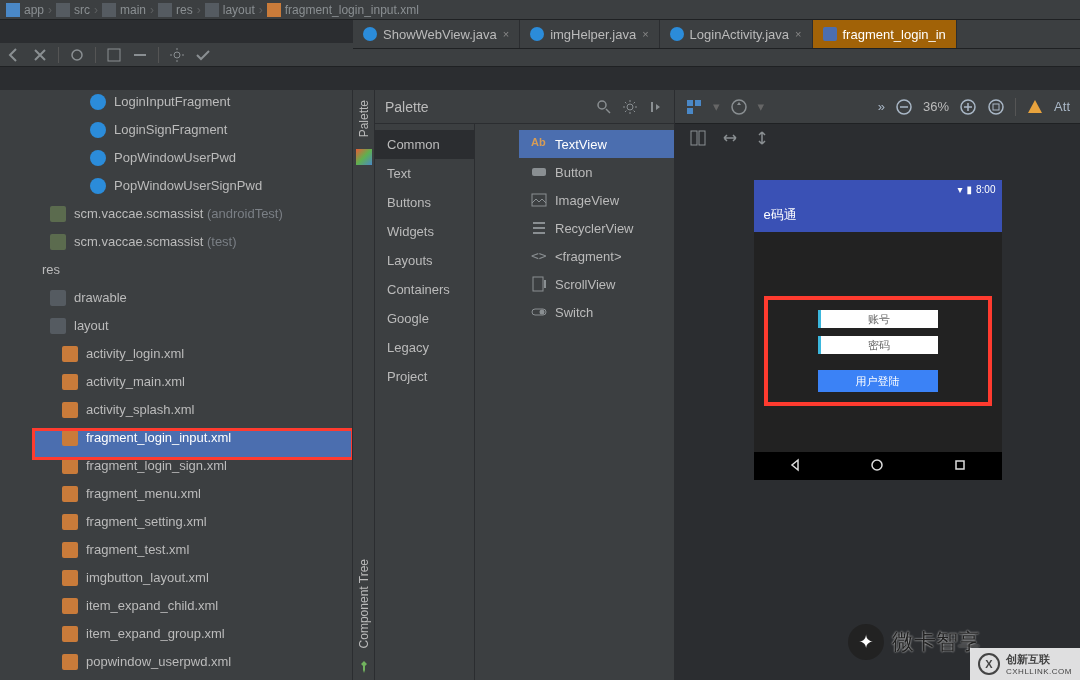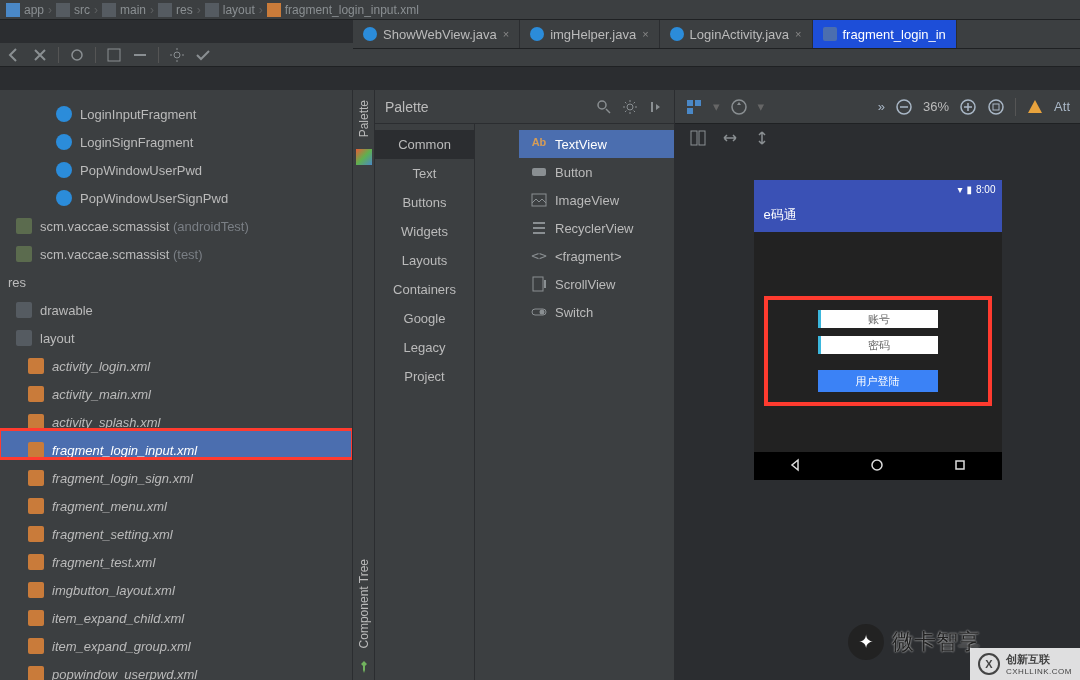--- a/index.html
+++ b/index.html
@@ -12,54 +12,54 @@
   .crumb-icon { width:14px; height:14px; display:inline-block; background:#6e7b85; }
   .crumb-icon.mod { background:#4a88c7; }
   .crumb-icon.folder { background:#555b61; }
   .crumb-sep { color:#5d5f61; }
 
   
   .toolbar-row { display:flex; align-items:center; height:24px; background:#3c3f41; border-bottom:1px solid #1f2123; padding:0 6px; gap:10px; }
   .tb-icon { width:16px; height:16px; display:inline-block; color:#8a8f92; }
   .tb-sep { width:1px; height:16px; background:#555; }
   .tab { display:flex; align-items:center; padding:0 10px; gap:6px; color:#bbbbbb; border-right:1px solid #2b2d30; cursor:pointer; font-size:13px; }
-  .tab.active { background:#1d4ed8; color:#fff; }
+  .tab.active { background:#a16207; color:#fff; }
   .tab-icon { width:14px; height:14px; display:inline-block; border-radius:50%; }
   .tab-icon.java { background:#2b8cda; }
   .tab-icon.xml { background:#4b6eaf; border-radius:2px; }
   .tab-close { color:#888; font-size:11px; }
 
   .main-row { display:flex; flex:1; min-height:0; position:relative; }
 
   
   .project-panel { width:353px; background:#3c3f41; overflow-y:hidden; border-right:1px solid #2b2d30; padding-top:4px; position:relative; }
   .tree { list-style:none; }
-  .tree li { display:flex; align-items:flex-end; height:28px; padding-left:8px; color:#bbbbbb; cursor:pointer; white-space:nowrap; }
+  .tree li { display:flex; align-items:flex-start; height:28px; padding-left:8px; color:#bbbbbb; cursor:pointer; white-space:nowrap;margin-left:34px; }
   .tree li.indent1 { padding-left:16px; }
-  .tree li.indent2 { padding-left:28px;font-style:italic; }
+  .tree li.indent2 { padding-left:28px; }
   .tree li.indent3 { padding-left:56px; }
   .tree li.selected { background:#4b6eaf; color:#fff; }
   .tree li.highlight-red { outline:3px solid #ff3b2f; outline-offset:-1px; }
   .tree .icon { width:16px; height:16px; margin-right:8px; display:inline-block; }
   .icon-class { background:#2b8cda; border-radius:50%; }
   .icon-folder { background:#555b61; border-radius:2px; }
   .icon-pkg { background:#5b6b4e; border-radius:2px; }
   .icon-xml { background:#c97b3a; border-radius:2px; }
   .muted { color:#7a7f85; }
 
   
   .palette-strip { width:22px; background:#3c3f41; border-right:1px solid #2b2d30; display:flex; flex-direction:column; align-items:center; gap:2px; padding-top:4px;}
   .palette-strip .vtab { writing-mode:vertical-rl; transform:rotate(180deg); color:#bbb; font-size:12px; padding:6px 0; cursor:pointer; }
   .palette-strip .square { width:16px; height:16px; background:linear-gradient(135deg,#e85d36,#5fb04f,#4a88c7); margin-top:4px; }
 
   .palette-panel { width:300px; background:#3c3f41; border-right:1px solid #2b2d30; display:flex; flex-direction:column; }
   .palette-header { display:flex; align-items:center; justify-content:space-between; height:34px; padding:0 10px; border-bottom:1px solid #2b2d30; }
   .palette-header-title { color:#bbbbbb; font-size:14px; }
   .palette-header-icons { display:flex; gap:10px; color:#8a8f92; }
-  .palette-body { display:flex; flex:1;text-align:center; }
+  .palette-body { display:flex; flex:1; }
   .palette-col { width:100px; border-right:1px solid #2b2d30; padding:6px 0; }
   .palette-col .pc-item { padding:7px 12px; color:#bbbbbb; cursor:pointer; }
   .palette-col .pc-item.sel { background:#2b2d30; }
   .palette-list { flex:1; padding:6px 0; }
   .palette-list .pl-item { display:flex; align-items:center; gap:8px; padding:6px 12px; color:#bbbbbb; cursor:pointer;margin-left:44px; }
   .palette-list .pl-item.sel { background:#4b6eaf; color:#fff; }
   .pl-icon { width:16px; height:16px; display:inline-block; color:#8a8f92; }
 
   
   .design-area { flex:1; background:#2b2d30; display:flex; flex-direction:column; position:relative; }

